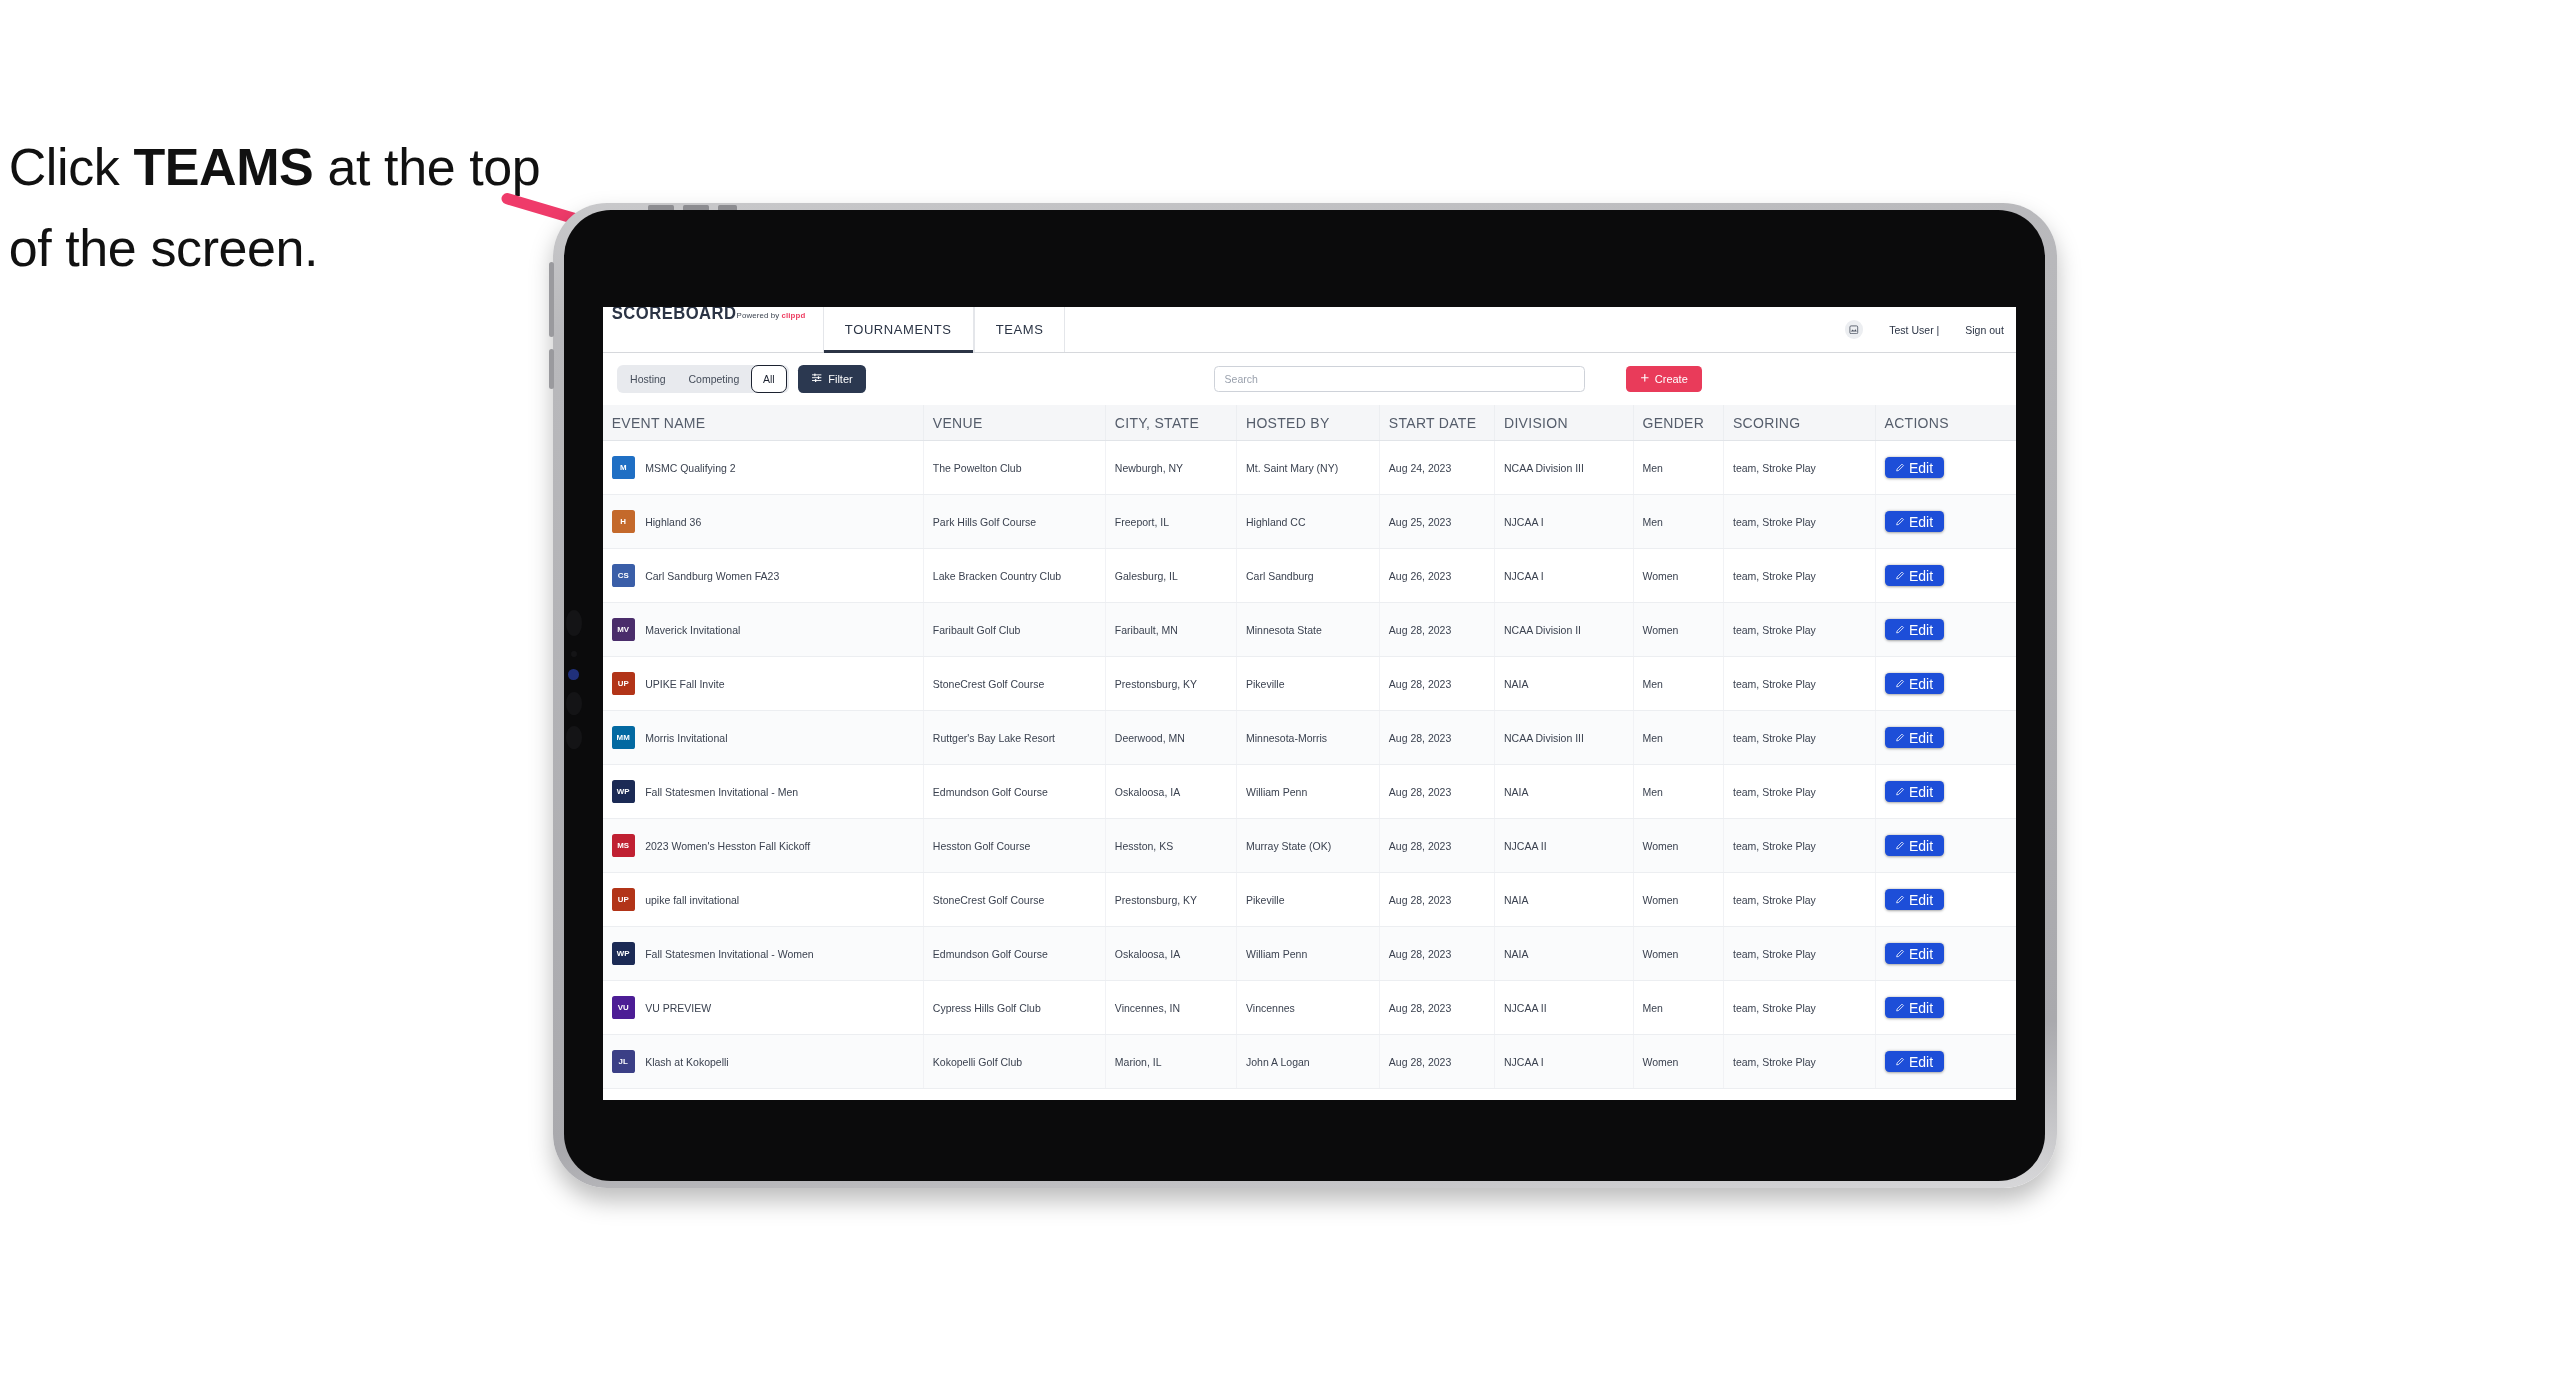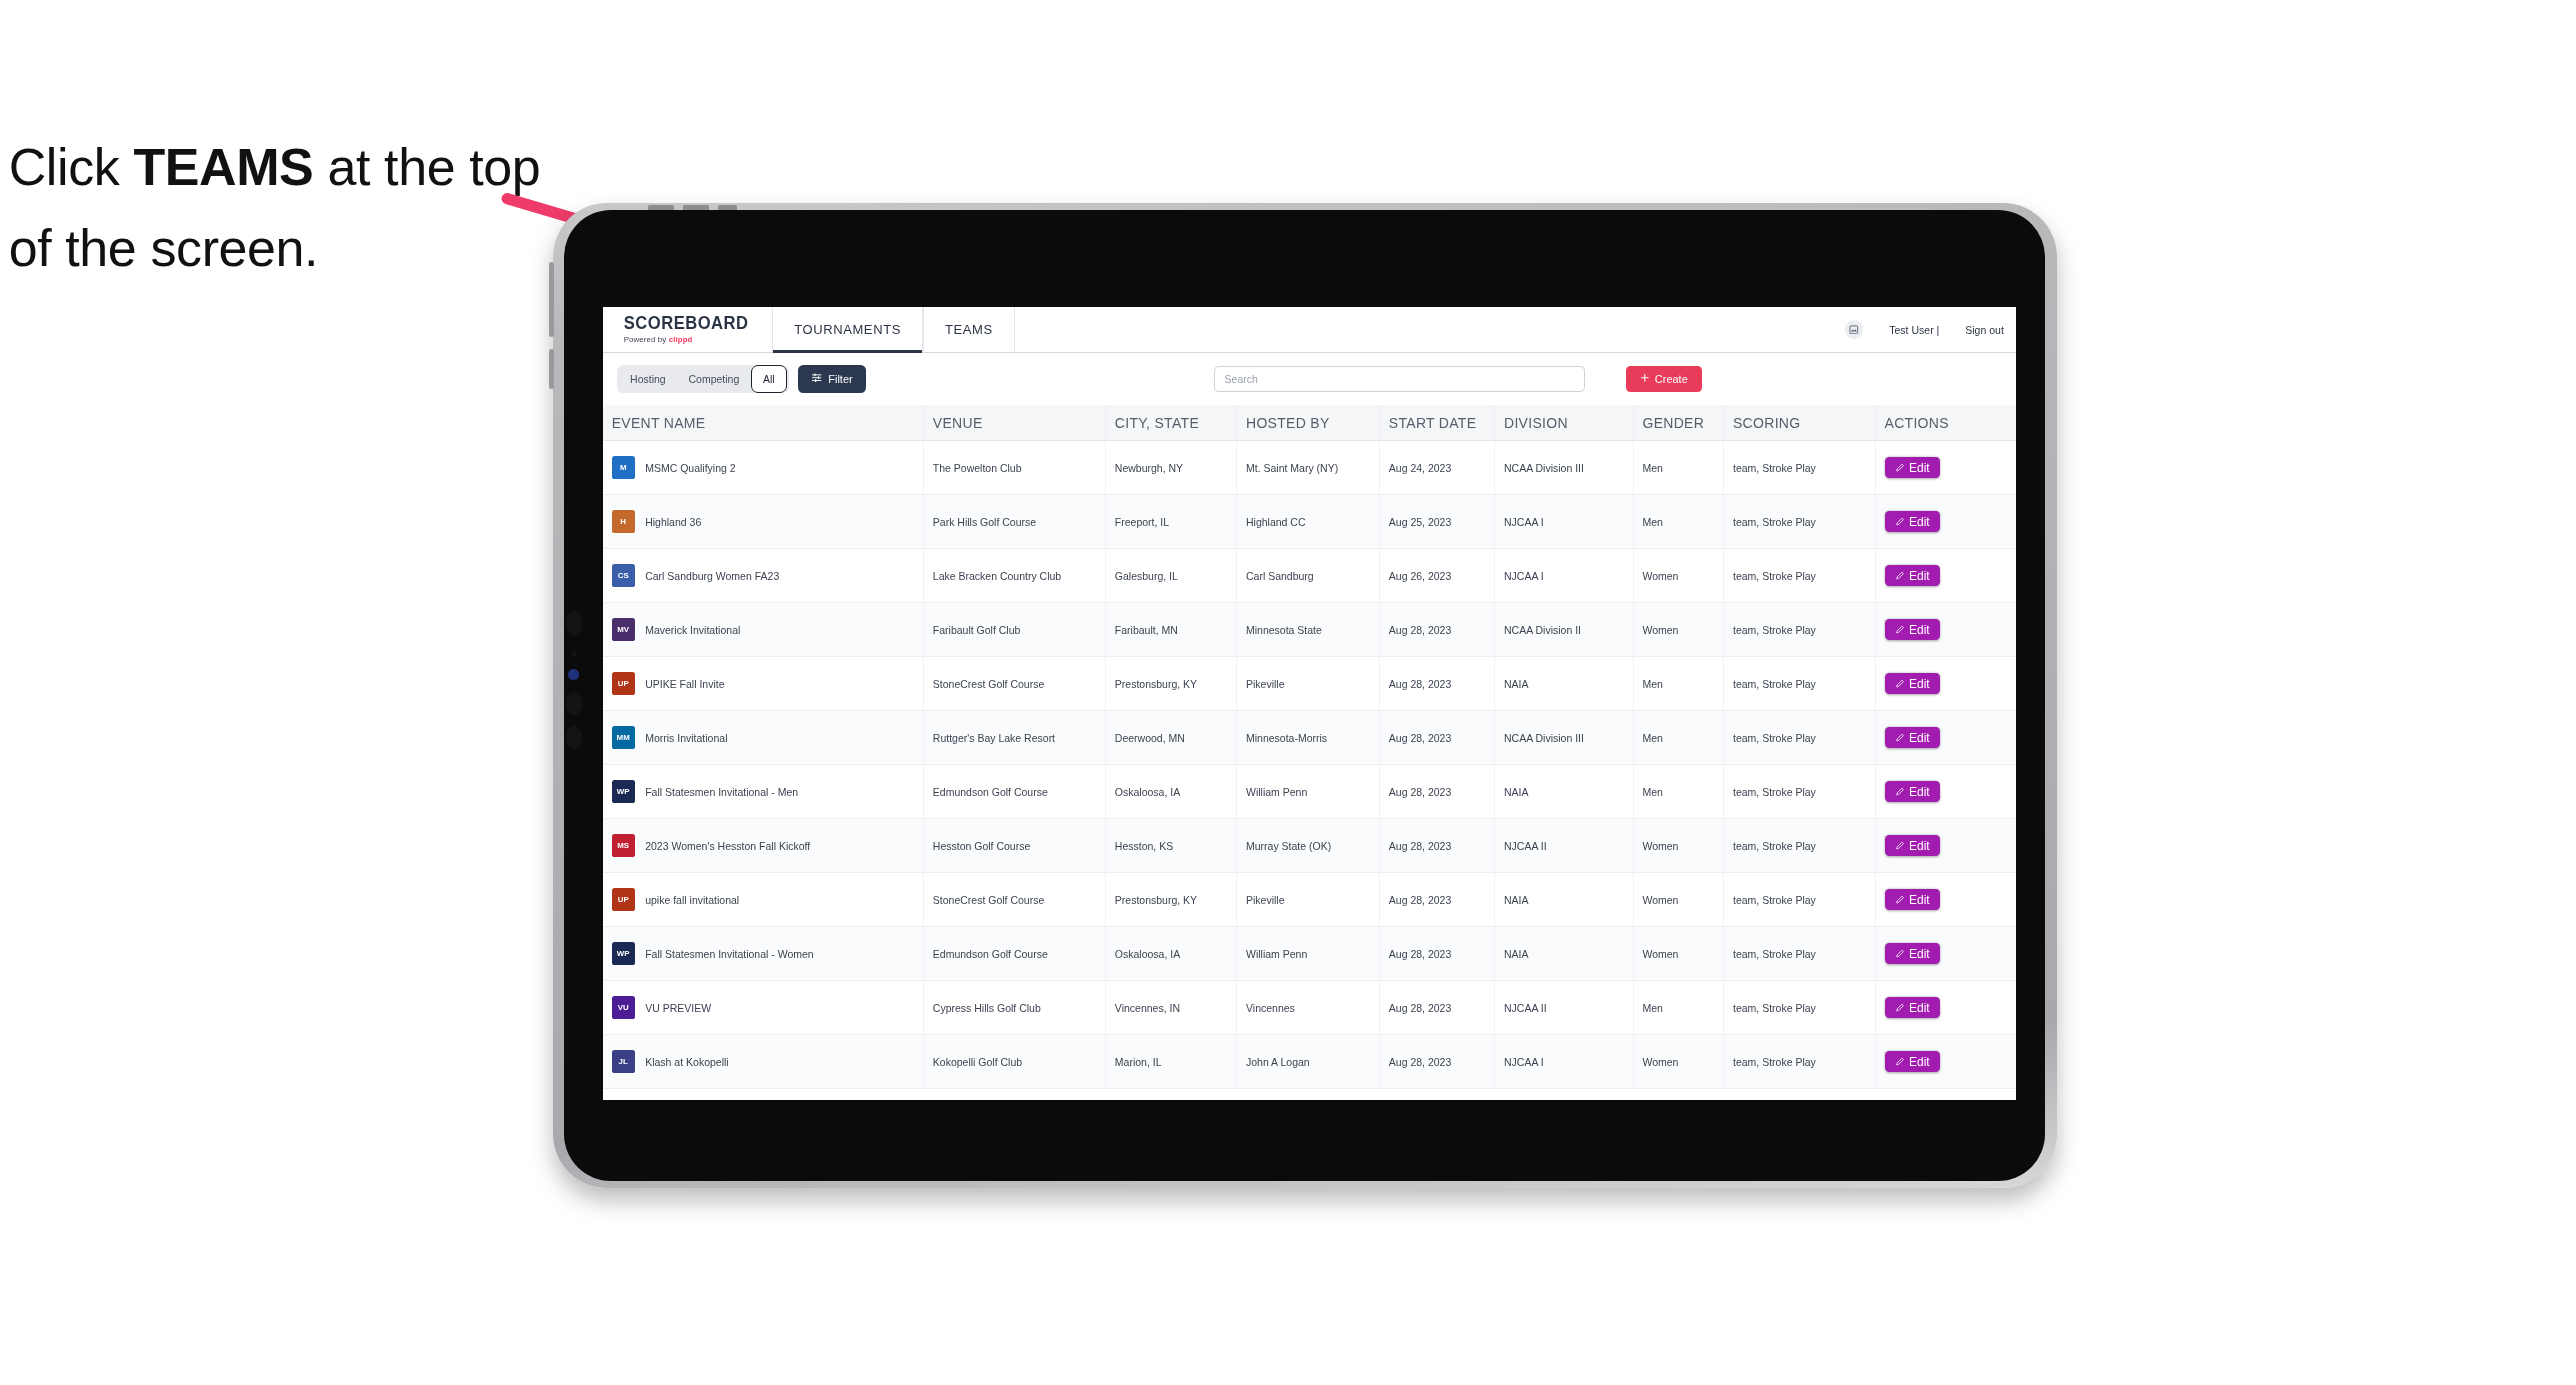--- a/index.html
+++ b/index.html
@@ -65,22 +65,22 @@
 
   
   #topnav{
     position:relative;
     height:45px;
     background:#ffffff;
     border-bottom:0.9px solid #d6d8dc;
     display:flex;align-items:stretch;
   }
   #brand{
-    display:flex;flex-direction:column;justify-content:center;
-    padding-left:8.7px;padding-right:17.5px;min-width:131px;margin-left:12px;
+    display:flex;flex-direction:row;justify-content:center;
+    padding-left:8.7px;padding-right:17.5px;min-width:131px;
   }
   #brand-title{
     font-size:16.6px;font-weight:bold;color:#2b3445;
     letter-spacing:0.5px;line-height:1;
     font-family:"Liberation Sans",sans-serif;
     transform:scaleY(1.12);transform-origin:left center;
   }
   #brand-sub{
     font-size:7.9px;color:#3c4450;margin-top:4.4px;letter-spacing:0.1px;
   }
@@ -191,23 +191,23 @@
   .c-scoring{width:86px;}
   .c-actions{width:79px;border-right:none !important;}
   .event-cell{display:flex;align-items:center;gap:10.5px;}
   .logo{
     width:23px;height:23px;flex:none;border-radius:2.6px;
     display:flex;align-items:center;justify-content:center;
     font-size:7.9px;font-weight:bold;color:#fff;overflow:hidden;
     line-height:1;text-align:center;
   }
   .edit-btn{
-    background:#a21caf;color:#ffffff;border-radius:4.4px;
+    background:#1d4ed8;color:#ffffff;border-radius:4.4px;
     height:21px;display:inline-flex;align-items:center;gap:4.4px;
-    padding:0 10.5px;font-size:12px;cursor:pointer;
+    padding:0 10.5px;font-size:14px;cursor:pointer;
     box-shadow:0 0.9px 2.6px rgba(0,0,0,.35);
   }
   .edit-ico{display:inline-flex;}
 </style>
 </head>
 <body>
 
 <div id="annotation">
   <span>Click </span><span class="strong">TEAMS</span><span> at the top of the screen.</span>
 </div>

